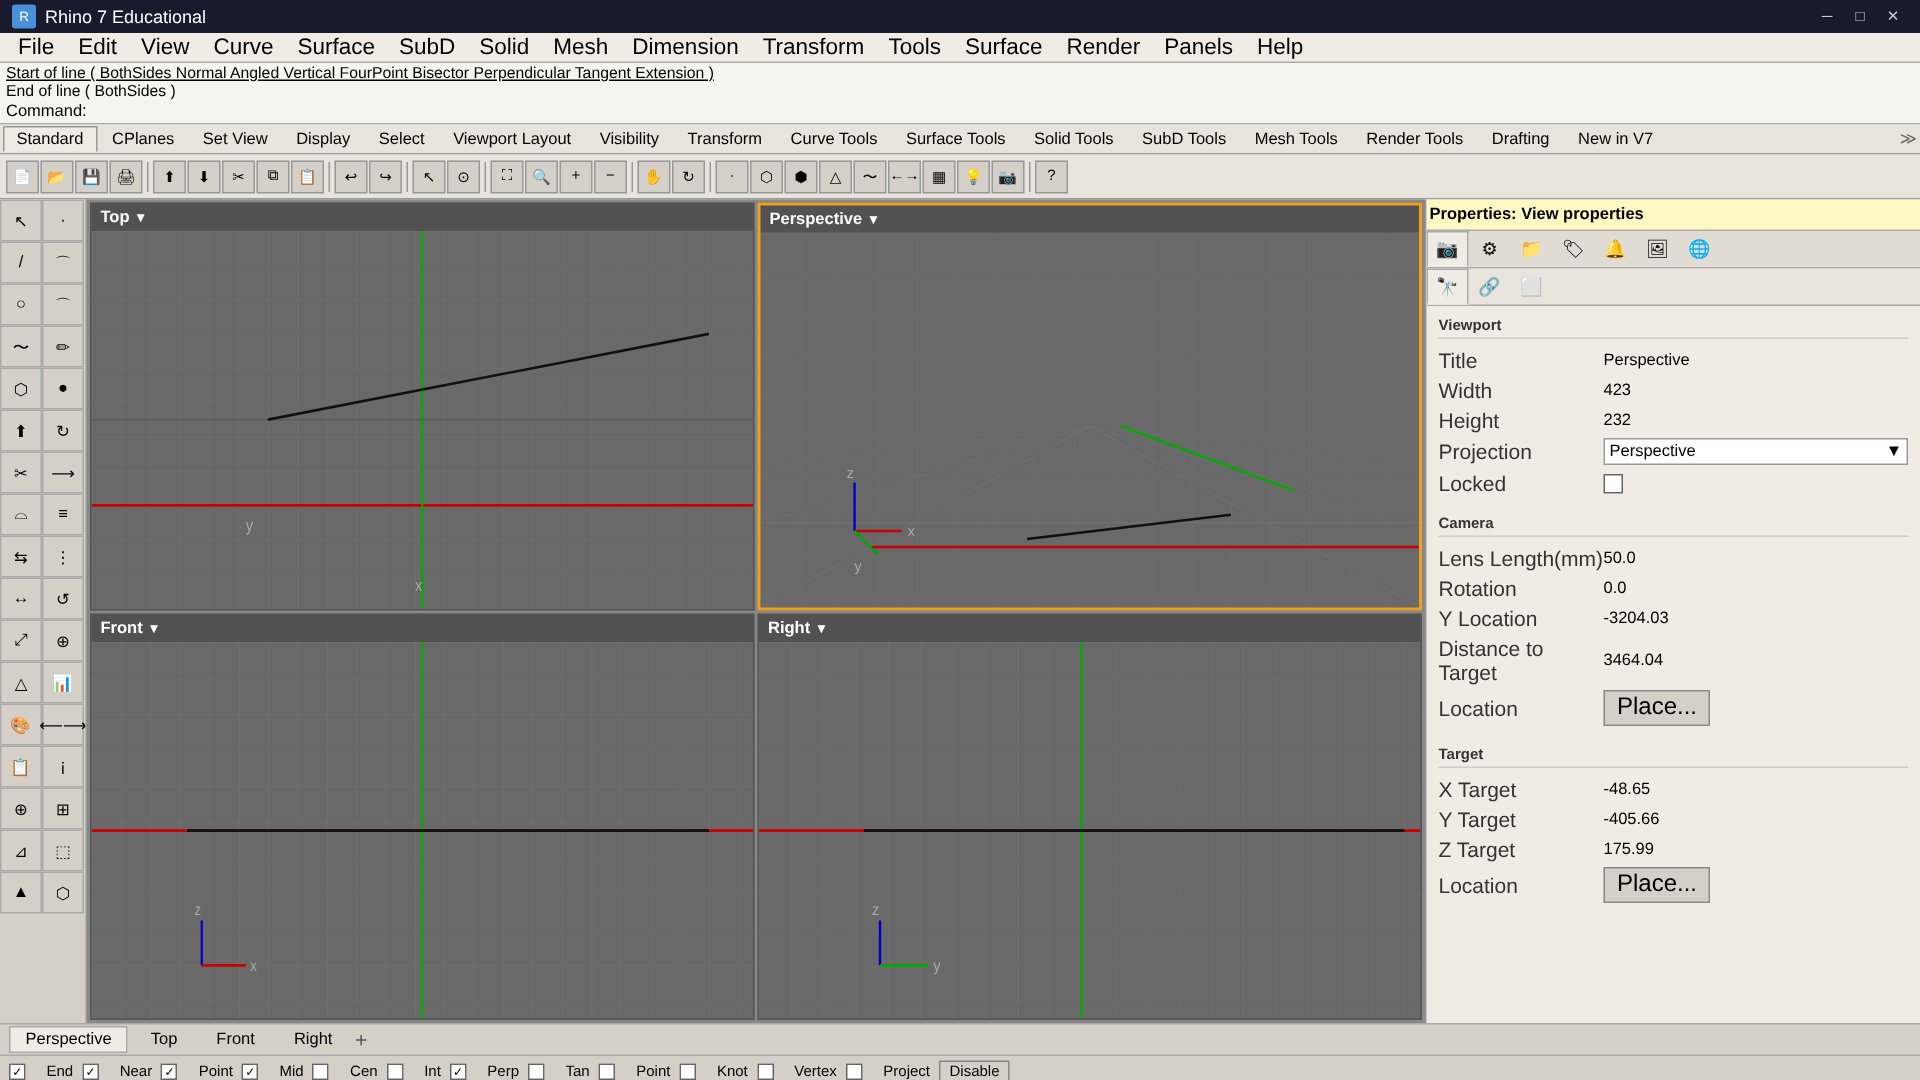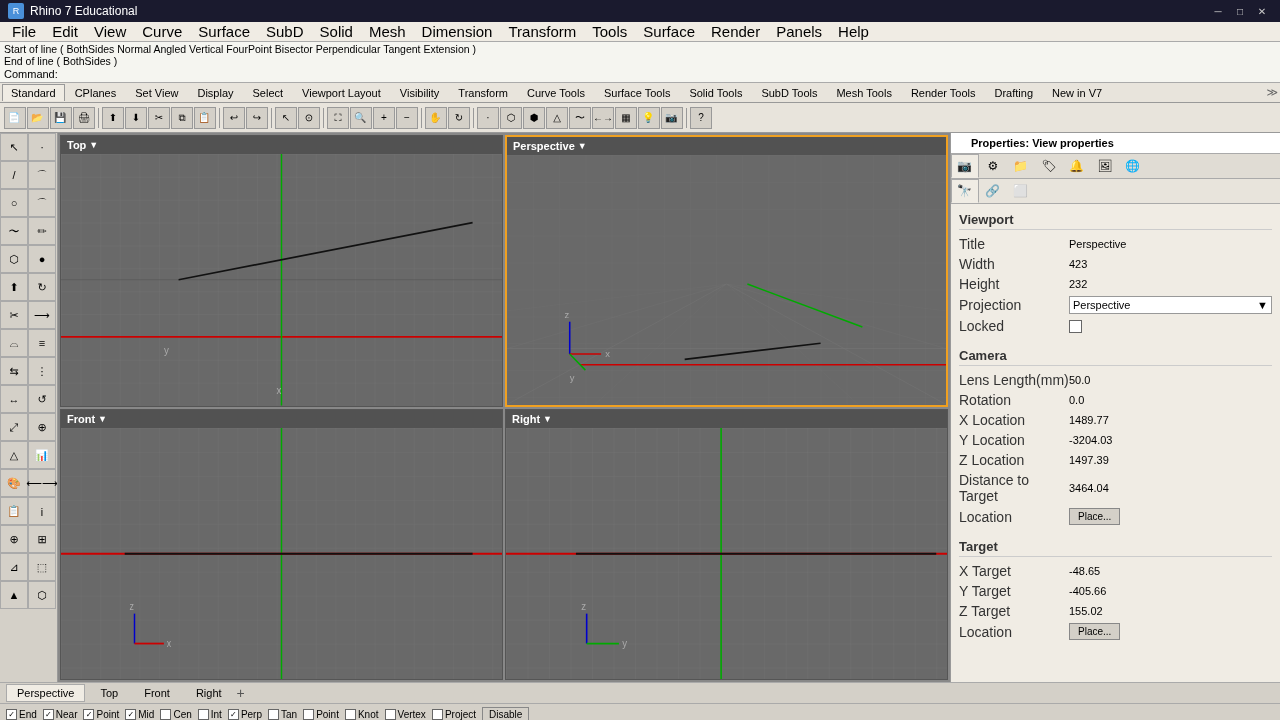--- a/index.html
+++ b/index.html
@@ -11,21 +11,21 @@
     #title-bar .title-icon { width: 16px; height: 16px; background: #4a90d9; border-radius: 2px; display: flex; align-items: center; justify-content: center; font-size: 9px; color: white; }
     #title-bar .win-controls { display: flex; gap: 2px; }
     #title-bar .win-btn { width: 20px; height: 16px; display: flex; align-items: center; justify-content: center; cursor: pointer; font-size: 10px; color: #ccc; }
 
     
     #menu-bar { height: 20px; background: #f0ece4; display: flex; align-items: center; padding: 0 4px; border-bottom: 1px solid #aaa; }
     #menu-bar .menu-item { padding: 2px 8px; cursor: pointer; font-size: 15px; }
 
     
     #command-area { background: #f5f5f0; border-bottom: 1px solid #aaa; padding: 1px 4px; font-size: 11px; }
-    #command-line1 { color: #000; font-size: 10.5px; }
+    #command-line1 { color: #000; font-size: 10.5px; text-decoration: underline; }
     #command-line2 { color: #000; font-size: 10.5px; }
     #command-input { display: flex; align-items: center; gap: 17px; }
     #command-input span { font-size: 11px; }
 
     
     #toolbar-tabs { height: 20px; background: #e8e4dc; display: flex; align-items: center; padding: 0 2px; border-bottom: 1px solid #999; gap: 1px; overflow: hidden; }
     .toolbar-tab { padding: 2px 8px; font-size: 11px; cursor: pointer; border: 1px solid transparent; border-bottom: none; white-space: nowrap; }
     .toolbar-tab.active { background: #f0ece4; border-color: #999; }
 
     
@@ -49,42 +49,42 @@
     .viewport-header { height: 18px; background: rgba(80,80,80,0.9); display: flex; align-items: center; padding: 0 6px; cursor: pointer; }
     .viewport-header span { color: #fff; font-size: 11px; font-weight: bold; }
     .viewport-header .vp-arrow { color: #fff; font-size: 9px; margin-left: 3px; }
     .viewport-canvas { width: 100%; height: calc(100% - 18px); position: relative; overflow: hidden; }
 
     
     .grid-svg { position: absolute; top: 0; left: 0; width: 100%; height: 100%; }
 
     
     #right-panel { width: 330px; background: #f0ece4; border-left: 1px solid #999; overflow-y: auto; font-size: 11px; }
-    #right-panel-header { background: #ffffff; padding: 4px 20px; font-weight: bold; border-bottom: 1px solid #aaa; font-size: 11px; }
+    #right-panel-header { background: #fef9c3; padding: 4px 2px; font-weight: bold; border-bottom: 1px solid #aaa; font-size: 11px; }
     .panel-tabs { display: flex; background: #e0dcd4; border-bottom: 1px solid #aaa; }
     .panel-tab-icon { width: 28px; height: 24px; display: flex; align-items: center; justify-content: center; cursor: pointer; border: 1px solid transparent; font-size: 12px; }
     .panel-tab-icon.active { background: #f0ece4; border-color: #aaa; border-bottom-color: #f0ece4; }
     .panel-section { padding: 4px 8px; }
-    .panel-section-title { font-weight: bold; font-size: 13px; color: #333; padding: 4px 0 2px; border-bottom: 1px solid #ccc; margin-bottom: 4px; }
+    .panel-section-title { font-weight: bold; font-size: 10px; color: #333; padding: 4px 0 2px; border-bottom: 1px solid #ccc; margin-bottom: 4px; }
     .prop-row { display: flex; align-items: center; padding: 2px 0; min-height: 20px; }
     .prop-label { width: 110px; color: #333; font-size: 14px; flex-shrink: 0; }
     .prop-value { flex: 1; font-size: 11px; color: #000; }
     .prop-dropdown { flex: 1; background: white; border: 1px solid #999; padding: 1px 3px; font-size: 11px; height: 18px; display: flex; align-items: center; justify-content: space-between; cursor: pointer; }
     .prop-checkbox { width: 13px; height: 13px; border: 1px solid #666; background: white; }
-    .prop-button { background: #d4d0c8; border: 1px solid #888; padding: 2px 8px; font-size: 10px; cursor: pointer; }
+    .prop-button { background: #d4d0c8; border: 1px solid #888; padding: 2px 8px; font-size: 16px; cursor: pointer; }
 
     
     #viewport-tabs { height: 22px; background: #d4d0c8; display: flex; align-items: center; padding: 0 6px; border-top: 1px solid #aaa; border-bottom: 1px solid #aaa; gap: 4px; }
     .vp-tab { padding: 2px 10px; cursor: pointer; font-size: 11px; border: 1px solid transparent; }
     .vp-tab.active { background: #f0ece4; border-color: #aaa; }
     .vp-tab-add { cursor: pointer; color: #555; font-size: 14px; }
 
     
     #snap-toolbar { height: 22px; background: #d4d0c8; display: flex; align-items: center; padding: 0 6px; gap: 6px; border-bottom: 1px solid #999; font-size: 10px; overflow: hidden; }
-    .snap-item { display: flex; align-items: flex-end; gap: 2px; cursor: pointer; }
+    .snap-item { display: flex; align-items: flex-end; gap: 14px; cursor: pointer; }
     .snap-check { width: 11px; height: 11px; border: 1px solid #666; background: white; display: inline-flex; align-items: center; justify-content: center; font-size: 9px; }
     .snap-check.checked::after { content: '✓'; font-size: 8px; }
     .snap-disable { background: #d4d0c8; border: 1px solid #888; padding: 1px 6px; cursor: pointer; font-size: 10px; }
 
     
     #right-panel::-webkit-scrollbar { width: 8px; }
     #right-panel::-webkit-scrollbar-track { background: #e0dcd4; }
     #right-panel::-webkit-scrollbar-thumb { background: #aaa; border: 1px solid #999; }
   </style>
 </head>
@@ -444,32 +444,24 @@
 
       <div class="prop-row">
         <span class="prop-label">Lens Length(mm)</span>
         <span class="prop-value">50.0</span>
       </div>
       <div class="prop-row">
         <span class="prop-label">Rotation</span>
         <span class="prop-value">0.0</span>
       </div>
       <div class="prop-row">
-        <span class="prop-label">X Location</span>
-        <span class="prop-value">1489.77</span>
-      </div>
-      <div class="prop-row">
         <span class="prop-label">Y Location</span>
         <span class="prop-value">-3204.03</span>
       </div>
       <div class="prop-row">
-        <span class="prop-label">Z Location</span>
-        <span class="prop-value">1497.39</span>
-      </div>
-      <div class="prop-row">
         <span class="prop-label">Distance to Target</span>
         <span class="prop-value">3464.04</span>
       </div>
       <div class="prop-row">
         <span class="prop-label">Location</span>
         <button class="prop-button">Place...</button>
       </div>
     </div>
 
     <div class="panel-section">
@@ -478,21 +470,21 @@
       <div class="prop-row">
         <span class="prop-label">X Target</span>
         <span class="prop-value">-48.65</span>
       </div>
       <div class="prop-row">
         <span class="prop-label">Y Target</span>
         <span class="prop-value">-405.66</span>
       </div>
       <div class="prop-row">
         <span class="prop-label">Z Target</span>
-        <span class="prop-value">155.02</span>
+        <span class="prop-value">175.99</span>
       </div>
       <div class="prop-row">
         <span class="prop-label">Location</span>
         <button class="prop-button">Place...</button>
       </div>
     </div>
 
   </div>
 
 </div>

